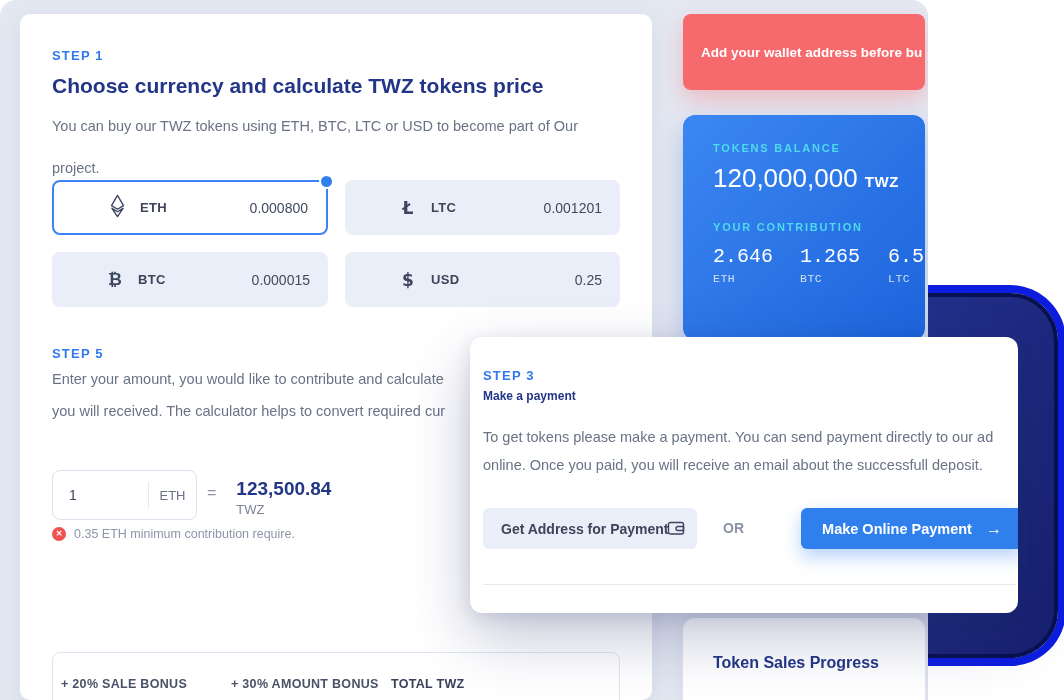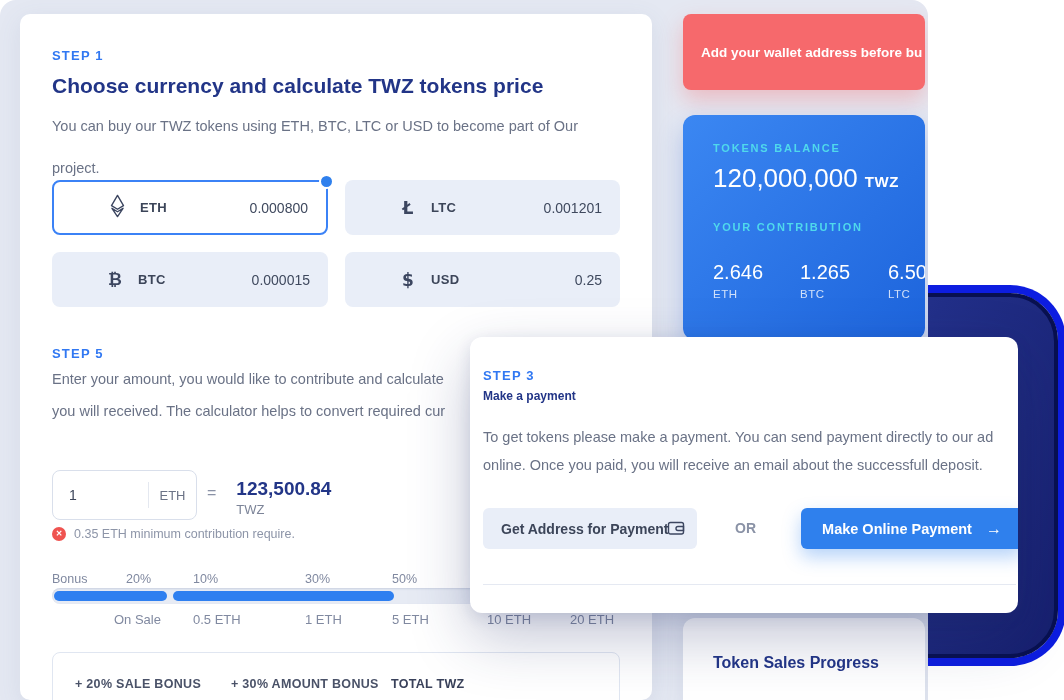--- a/index.html
+++ b/index.html
@@ -74,36 +74,36 @@
   .bonus-track { position:absolute; left:0; top:16px; width:568px; height:16px; border-radius:8px;
     background:#e7ebf4; box-shadow:inset 0 1px 2px rgba(120,135,170,.25); }
   .bonus-fill { position:absolute; top:3px; height:10px; border-radius:5px; background:#2e7ff0; }
   .fill1 { left:2px; width:113px; }
   .fill2 { left:121px; width:221px; }
   .bonus-tick { position:absolute; top:40px; font-size:13px; }
   .t1 { left:62px; } .t2 { left:141px; } .t3 { left:253px; } .t4 { left:340px; } .t5 { left:435px; } .t6 { left:518px; }
 
   .blk-summary { top:638px; height:70px; border:1px solid #e0e6f1; border-radius:8px; background:#fff; }
   .sum-item { position:absolute; top:24px; font-size:12.5px; font-weight:600; color:#4a5268; letter-spacing:.3px; }
-  .s1 { left:22px; } .s2 { left:178px; } .s3 { left:338px; font-weight:700; color:#39415a; }
+  .s1 { left:8px; } .s2 { left:178px; } .s3 { left:338px; font-weight:700; color:#39415a; }
 
   
   .alert { position:absolute; left:683px; top:14px; width:242px; height:76px; background:#f6696c;
     border-radius:8px; display:flex; align-items:center; padding-left:18px; overflow:hidden;
     box-shadow:0 10px 22px rgba(246,105,108,.35); cursor:pointer; }
   .alert-text { font-size:13.5px; font-weight:700; color:#fff; white-space:nowrap; }
 
   .balance { position:absolute; left:683px; top:115px; width:242px; height:225px; border-radius:12px;
     background:linear-gradient(135deg,#3b87f2 0%, #1d64dc 100%); overflow:hidden;
     box-shadow:0 12px 26px rgba(40,90,200,.28); padding:27px 0 0 30px; }
   .bal-label { font-size:11px; font-weight:700; letter-spacing:1.8px; color:#4fd9ec; }
   .bal-value { margin-top:9px; font-size:26px; font-weight:500; color:#fff; white-space:nowrap; }
   .bal-unit { font-size:15px; font-weight:700; letter-spacing:.5px; }
   .contrib-label { margin-top:27px; }
-  .contrib-row { display:flex; margin-top:28px; white-space:nowrap; }
+  .contrib-row { display:flex; margin-top:12px; white-space:nowrap;font-family:Liberation Mono, monospace; }
   .contrib-col { flex:0 0 87px; }
   .contrib-col:nth-child(2){ flex-basis:88px; }
   .contrib-value { font-size:20px; font-weight:500; color:#fff; }
   .contrib-unit { font-size:11.5px; color:rgba(255,255,255,.78); margin-top:4px; letter-spacing:.5px; }
 
   .sales { position:absolute; left:683px; top:618px; width:242px; height:100px; background:#fff;
     border-radius:12px 12px 0 0; box-shadow:0 -4px 18px rgba(90,105,150,.10); padding:36px 0 0 30px; }
   .sales-title { font-size:16px; font-weight:700; color:#223587; }
 
   
@@ -112,21 +112,21 @@
     box-shadow:0 24px 60px rgba(35,48,105,.28), 0 4px 16px rgba(35,48,105,.12); }
   .ov-label { position:absolute; left:13px; top:31px; }
   .ov-title { position:absolute; left:13px; top:52px; font-size:12px; }
   .ov-line1 { position:absolute; left:13px; top:86px; width:533px; overflow:hidden; }
   .ov-line2 { position:absolute; left:13px; top:114px; width:533px; overflow:hidden; }
   .ov-buttons { position:absolute; left:13px; top:171px; width:533px; height:41px; }
   .btn-get { position:absolute; left:0; top:0; width:214px; height:41px; background:#e9eef8;
     border:none; border-radius:6px; display:flex; align-items:center; padding-left:18px;
     font-family:"Liberation Sans",sans-serif; font-size:14px; font-weight:600; color:#3c4559; cursor:pointer; }
   .wallet-ico { position:absolute; right:12px; top:11px; }
-  .or-label { position:absolute; left:240px; top:12px; width:45px; text-align:center;
+  .or-label { position:absolute; left:240px; top:12px; width:45px; 
     font-size:14px; font-weight:600; color:#8a92a6; }
   .btn-pay { position:absolute; left:318px; top:0; width:222px; height:41px; background:#2f80ed;
     border:none; border-radius:6px; display:flex; align-items:center; justify-content:center; gap:14px;
     font-family:"Liberation Sans",sans-serif; font-size:14.5px; font-weight:700; color:#fff; cursor:pointer;
     box-shadow:0 8px 18px rgba(47,128,237,.35); }
   .btn-pay .arrow { font-size:16px; font-weight:400; }
   .ov-divider { position:absolute; left:13px; top:247px; width:533px; height:1px; background:#e5e9f2; }
 </style>
 </head>
 <body>
@@ -192,37 +192,20 @@
           <div class="result-value">123,500.84</div>
           <div class="result-unit">TWZ</div>
         </div>
       </div>
 
       <div class="blk blk-error">
         <span class="err-ico"></span>
         <span class="err-text">0.35 ETH minimum contribution require.</span>
       </div>
 
-      <div class="blk blk-bonus">
-        <span class="bonus-axis-label">Bonus</span>
-        <span class="bonus-pct pct1">20%</span>
-        <span class="bonus-pct pct2">10%</span>
-        <span class="bonus-pct pct3">30%</span>
-        <span class="bonus-pct pct4">50%</span>
-        <div class="bonus-track">
-          <span class="bonus-fill fill1"></span>
-          <span class="bonus-fill fill2"></span>
-        </div>
-        <span class="bonus-tick t1">On Sale</span>
-        <span class="bonus-tick t2">0.5 ETH</span>
-        <span class="bonus-tick t3">1 ETH</span>
-        <span class="bonus-tick t4">5 ETH</span>
-        <span class="bonus-tick t5">10 ETH</span>
-        <span class="bonus-tick t6">20 ETH</span>
-      </div>
 
       <div class="blk blk-summary">
         <span class="sum-item s1">+ 20% SALE BONUS</span>
         <span class="sum-item s2">+ 30% AMOUNT BONUS</span>
         <span class="sum-item s3">TOTAL TWZ</span>
       </div>
 
     </div>
 
     <div class="alert">

